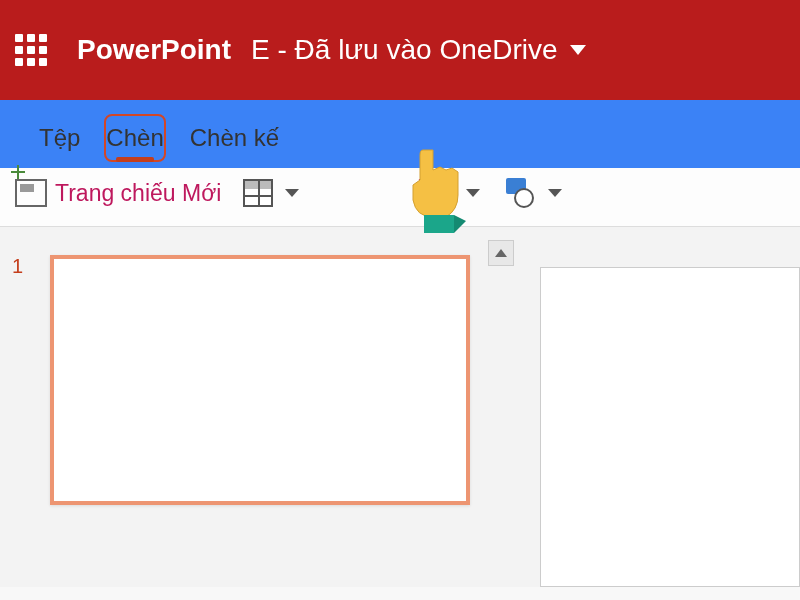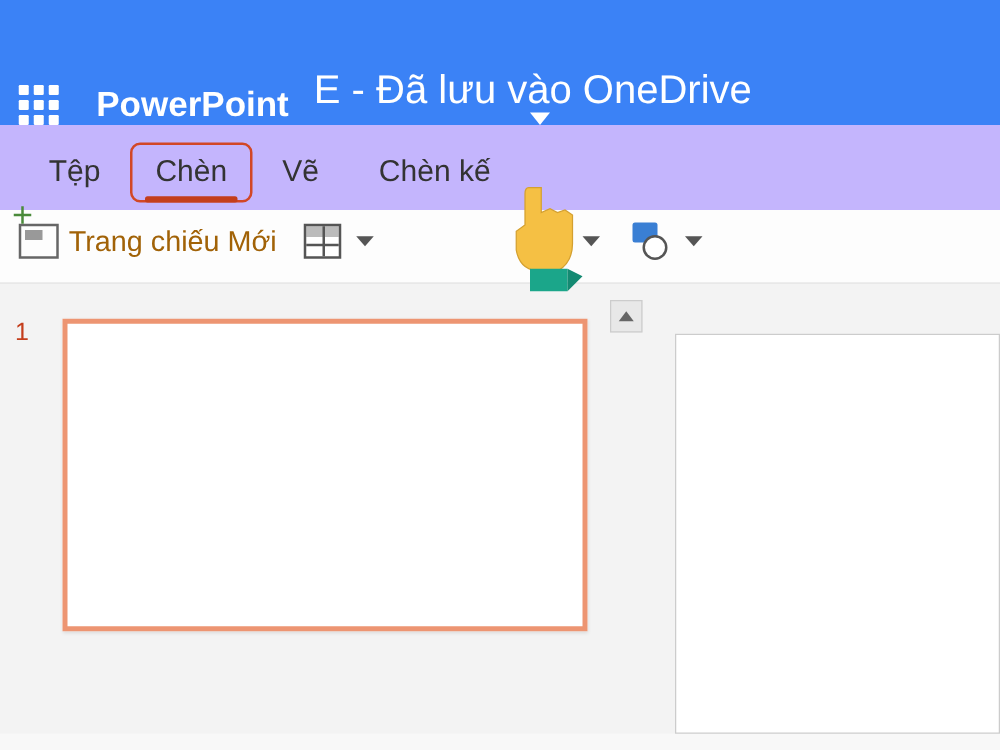--- a/index.html
+++ b/index.html
@@ -9,79 +9,78 @@
       font-family: 'Segoe UI', Tahoma, Geneva, Verdana, sans-serif;
     }
     body {
       width: 800px;
       height: 600px;
       background: #f8f8f8;
       overflow: hidden;
       position: relative;
     }
     .title-bar {
-      background: #3b82f6;
+      background: #b91c1c;
       color: white;
       height: 100px;
       display: flex;
-      align-items: flex-end;
+      align-items: center;
       padding: 0 15px;
     }
     .app-launcher {
       display: grid;
       grid-template-columns: repeat(3, 8px);
       grid-template-rows: repeat(3, 8px);
       gap: 4px;
       margin-right: 30px;
       cursor: pointer;
     }
     .app-launcher span {
       background: white;
       border-radius: 1px;
     }
     .app-name {
       font-size: 28px;
       font-weight: 600;
       margin-right: 20px;
     }
     .doc-title {
-      font-size: 32px;
+      font-size: 28px;
       font-weight: 400;
       display: flex;
       align-items: center;
-      flex-direction: column;
     }
     .chevron-down {
       margin-left: 12px;
       width: 0;
       height: 0;
       border-left: 8px solid transparent;
       border-right: 8px solid transparent;
       border-top: 10px solid white;
     }
     .ribbon-tabs {
       display: flex;
       align-items: center;
       padding: 8px 15px 0 15px;
-      background: #c4b5fd;
+      background: #3b82f6;
       border-bottom: none;
       height: 68px;
     }
     .ribbon-tab {
       padding: 12px 24px;
       font-size: 24px;
       color: #333;
       cursor: pointer;
       position: relative;
     }
     .ribbon-tab.active {
       border: 2px solid #d24726;
       border-radius: 8px;
       font-weight: 400;
-      padding: 8px 18px;
+      padding: 8px 0;
     }
     .ribbon-tab.active::after {
       content: "";
       position: absolute;
       bottom: -2px;
       left: 10px;
       right: 10px;
       height: 5px;
       background: #c43e1c;
       border-radius: 2px;
@@ -92,21 +91,21 @@
       padding: 10px 15px 18px 15px;
       gap: 22px;
       background: #fdfdfd;
       border-bottom: 1px solid #ddd;
     }
     .tool-item {
       display: flex;
       align-items: center;
       gap: 8px;
       font-size: 23px;
-      color: #a16207;
+      color: #be185d;
       cursor: pointer;
     }
     .new-slide-icon {
       width: 32px;
       height: 28px;
       position: relative;
       border: 2px solid #666;
     }
     .new-slide-icon::before {
       content: "";
@@ -272,21 +271,20 @@
   <div class="app-name">PowerPoint</div>
   <div class="doc-title">
     <span>E - Đã lưu vào OneDrive</span>
     <span class="chevron-down"></span>
   </div>
 </div>
 
 <div class="ribbon-tabs">
   <div class="ribbon-tab">Tệp</div>
   <div class="ribbon-tab active">Chèn</div>
-  <div class="ribbon-tab">Vẽ</div>
   <div class="ribbon-tab">Chèn kế</div>
 </div>
 
 <div class="ribbon-toolbar">
   <div class="tool-item">
     <div class="new-slide-icon">
       <div class="new-slide-inner"></div>
     </div>
     <span>Trang chiếu Mới</span>
   </div>

